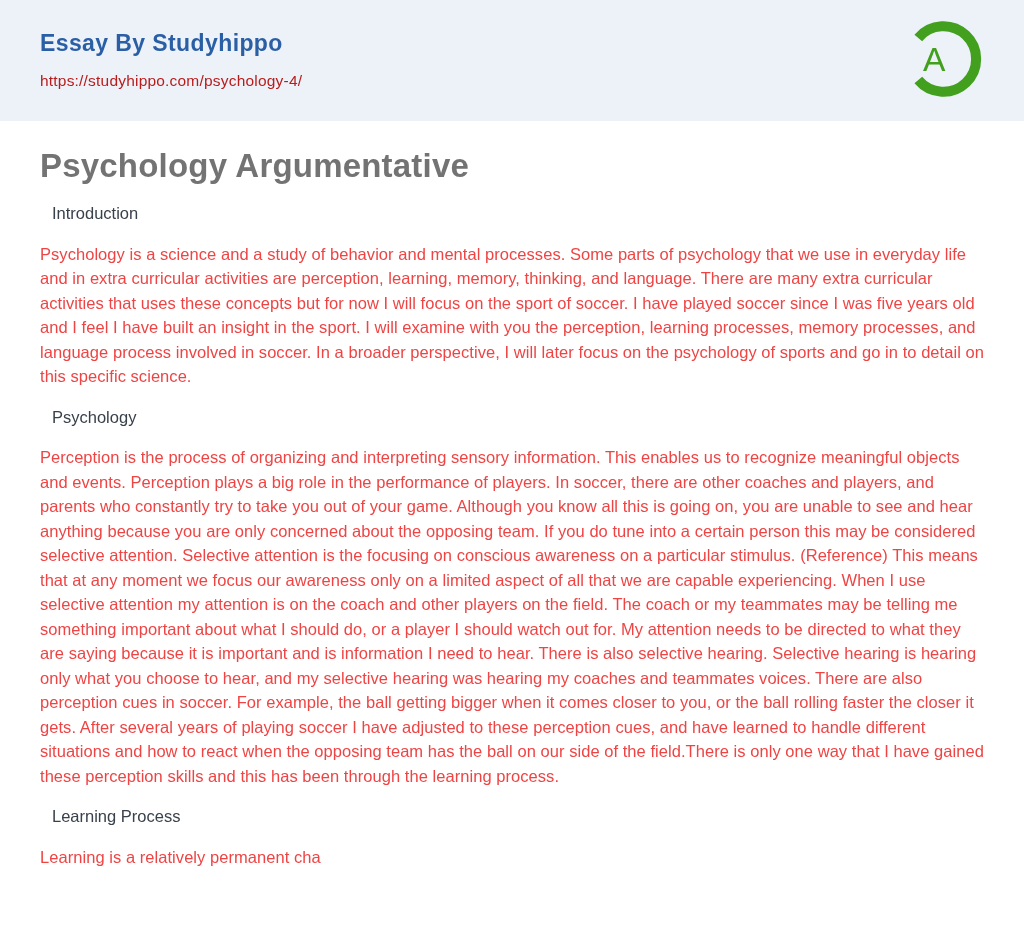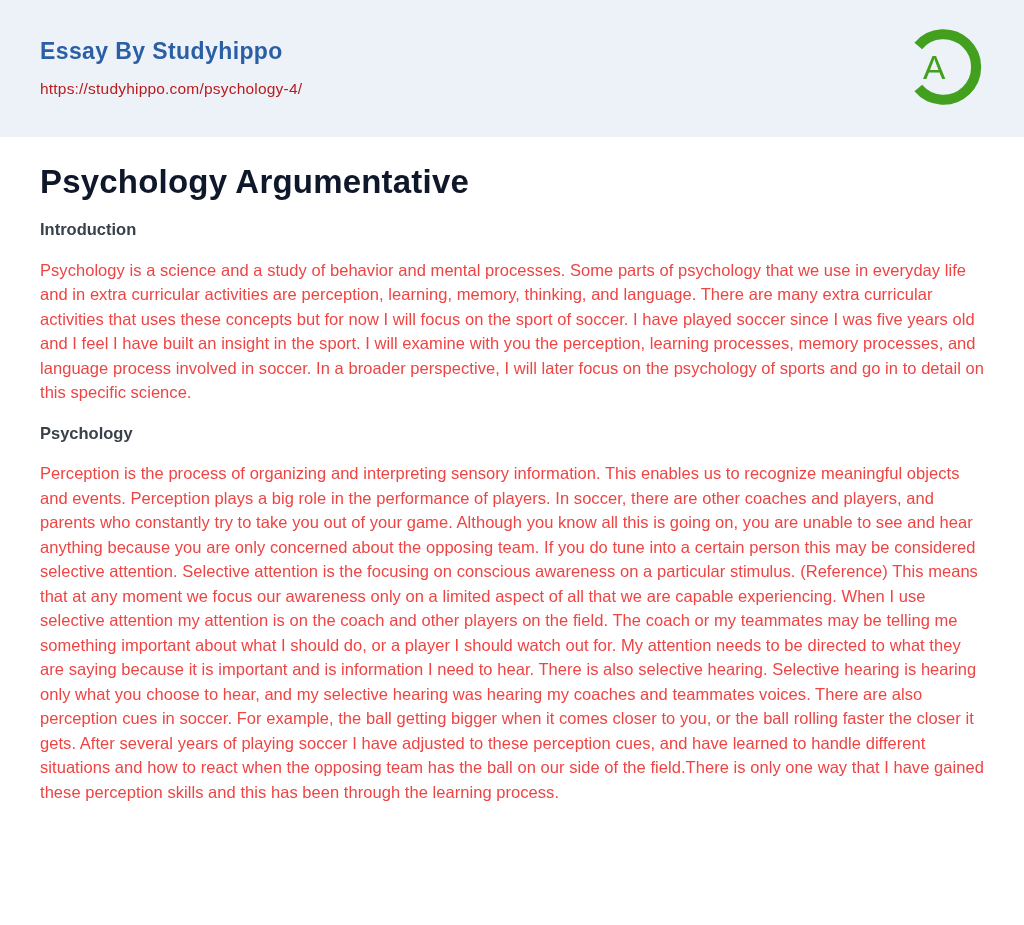--- a/index.html
+++ b/index.html
@@ -10,21 +10,21 @@
   }
   .page {
     width: 1024px;
     height: 925px;
     background: #ffffff;
     overflow: hidden;
     position: relative;
   }
   .site-header {
     background: #edf2f9;
-    height: 137px;
+    height: 121px;
     box-sizing: border-box;
     padding: 0 38px 0 40px;
     display: flex;
     align-items: center;
     justify-content: space-between;
   }
   .site-title {
     color: #2b5fa5;
     font-size: 23px;
     font-weight: 700;
@@ -46,27 +46,27 @@
     flex: 0 0 auto;
   }
   .content {
     padding: 0 40px;
     box-sizing: border-box;
   }
   .article-title {
     margin: 26px 0 14px 0;
     font-size: 33px;
     font-weight: 700;
-    color: #0f172a;
+    color: #737373;
     letter-spacing: 0.2px;
   }
   .section-heading {
-    margin: 16px 0;
+    margin: 16px 12px;
     font-size: 16.5px;
-    font-weight: 700;
+    font-weight: 400;
     color: #39414b;
     line-height: 24.5px;
   }
   .body-text {
     margin: 16px 0;
     font-size: 16.5px;
     font-weight: 400;
     color: #ef4444;
     line-height: 24.5px;
     letter-spacing: 0.05px;
@@ -98,15 +98,19 @@
     <section>
       <p class="section-heading">Introduction</p>
       <p class="body-text">Psychology is a science and a study of behavior and mental processes. Some parts of psychology that we use in everyday life and in extra curricular activities are perception, learning, memory, thinking, and language. There are many extra curricular activities that uses these concepts but for now I will focus on the sport of soccer. I have played soccer since I was five years old and I feel I have built an insight in the sport. I will examine with you the perception, learning processes, memory processes, and language process involved in soccer. In a broader perspective, I will later focus on the psychology of sports and go in to detail on this specific science.</p>
     </section>
 
     <section>
       <p class="section-heading">Psychology</p>
       <p class="body-text">Perception is the process of organizing and interpreting sensory information. This enables us to recognize meaningful objects and events. Perception plays a big role in the performance of players. In soccer, there are other coaches and players, and parents who constantly try to take you out of your game. Although you know all this is going on, you are unable to see and hear anything because you are only concerned about the opposing team. If you do tune into a certain person this may be considered selective attention. Selective attention is the focusing on conscious awareness on a particular stimulus. (Reference) This means that at any moment we focus our awareness only on a limited aspect of all that we are capable experiencing. When I use selective attention my attention is on the coach and other players on the field. The coach or my teammates may be telling me something important about what I should do, or a player I should watch out for. My attention needs to be directed to what they are saying because it is important and is information I need to hear. There is also selective hearing. Selective hearing is hearing only what you choose to hear, and my selective hearing was hearing my coaches and teammates voices. There are also perception cues in soccer. For example, the ball getting bigger when it comes closer to you, or the ball rolling faster the closer it gets. After several years of playing soccer I have adjusted to these perception cues, and have learned to handle different situations and how to react when the opposing team has the ball on our side of the field.There is only one way that I have gained these perception skills and this has been through the learning process.</p>
     </section>
 
+    <section>
+      <p class="section-heading">Learning Process</p>
+      <p class="body-text">Learning is a relatively permanent cha</p>
+    </section>
   </main>
 
 </div>
 
 </body></html>

